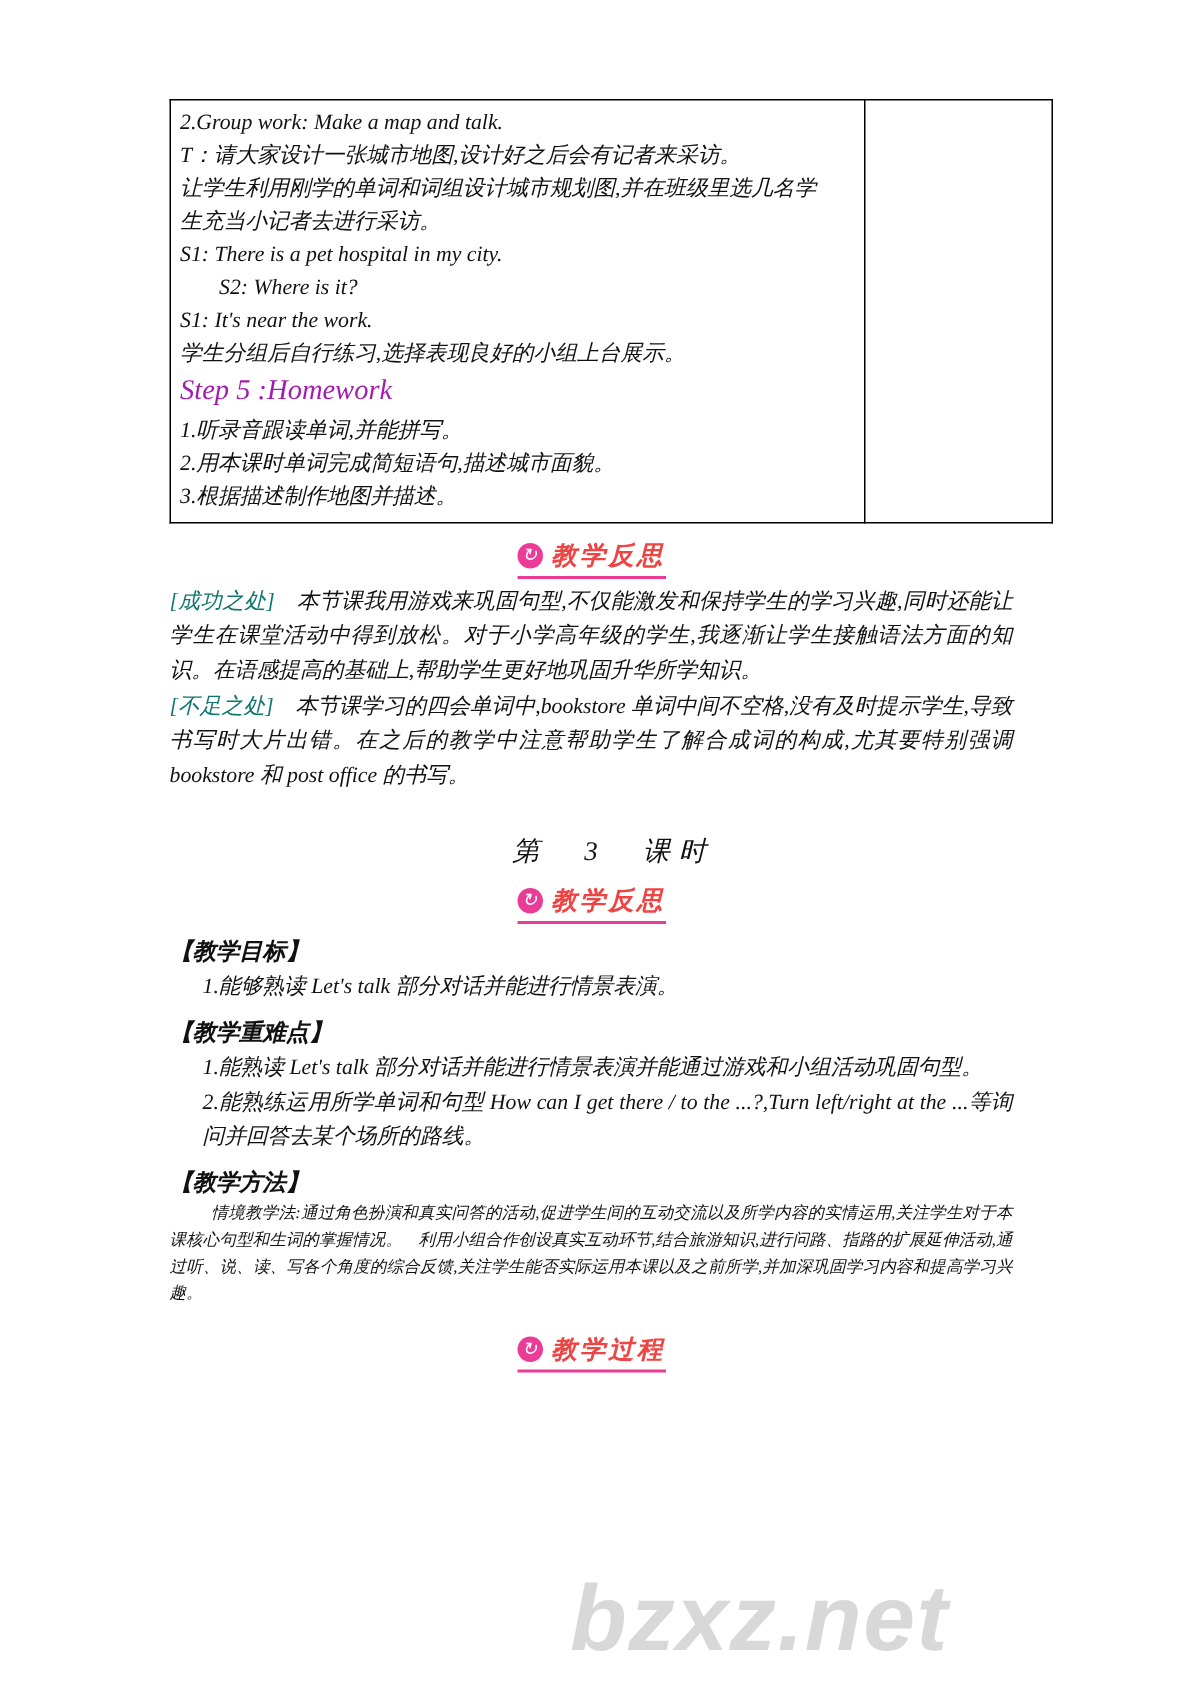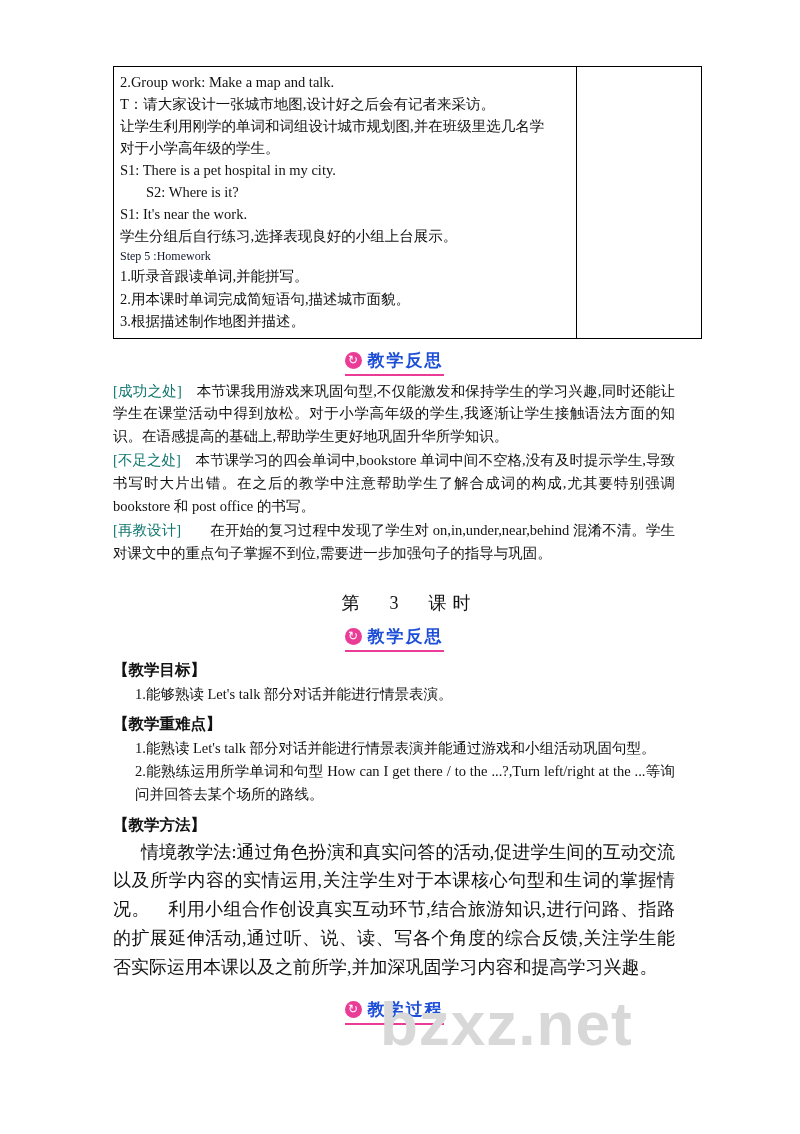--- a/index.html
+++ b/index.html
@@ -13,20 +13,21 @@
     font-family: "Liberation Serif", serif;
     color: #111111;
     position: relative;
     overflow: hidden;
   }
   .page {
     position: absolute;
     left: 0; top: 0;
     width: 672px;
     height: 1134px;
+    font-style: italic;
   }
   .content {
     position: absolute;
     left: 113px;
     top: 66px;
     width: 562px;
   }
 
   
   table.lesson-table {
@@ -43,22 +44,22 @@
   td.col-side { width: 112px; }
 
   .line {
     font-size: 14.5px;
     line-height: 1.52;
     white-space: pre-wrap;
   }
   .line.en { font-family: "Liberation Serif", serif; }
   .line.indent2 { padding-left: 26px; }
   .step-head {
-    color: #0f172a;
-    font-size: 12px;
+    color: #a21caf;
+    font-size: 19px;
     line-height: 1.52;
     font-family: "Liberation Serif", serif;
   }
 
   
   .banner {
     display: flex;
     align-items: center;
     justify-content: center;
     margin: 10px 0 4px 0;
@@ -76,21 +77,21 @@
     height: 17px;
     border-radius: 50%;
     background: #ea3c97;
     color: #ffffff;
     font-size: 12px;
     line-height: 17px;
     text-align: center;
     font-family: "Liberation Serif", serif;
   }
   .banner-text {
-    color: #1d4ed8;
+    color: #ef4444;
     font-size: 17px;
     font-weight: bold;
     letter-spacing: 2px;
     font-family: "Liberation Sans", sans-serif;
   }
 
   
   .para {
     font-size: 14.5px;
     line-height: 1.58;
@@ -119,31 +120,31 @@
     font-family: "Liberation Serif", serif;
   }
   .sec-item {
     font-size: 14.5px;
     line-height: 1.6;
     text-align: justify;
     padding-left: 22px;
     text-indent: 0;
   }
   .sec-para {
-    font-size: 18px;
+    font-size: 11px;
     line-height: 1.6;
     text-align: justify;
     text-indent: 28px;
   }
 
   
   .watermark {
     position: absolute;
     left: 380px;
-    top: 988px;
+    top: 1044px;
     font-size: 62px;
     font-weight: bold;
     font-family: "Liberation Sans", sans-serif;
     color: #d8d8d8;
     letter-spacing: 1px;
     user-select: none;
   }
 </style>
 </head>
 <body>
@@ -151,21 +152,21 @@
 <div class="page">
   <div class="content">
 
     <table class="lesson-table">
       <tbody>
           <tr>
         <td class="col-main">
           <div class="line en">2.Group work: Make a map and talk.</div>
           <div class="line">T：请大家设计一张城市地图,设计好之后会有记者来采访。</div>
           <div class="line">让学生利用刚学的单词和词组设计城市规划图,并在班级里选几名学</div>
-          <div class="line">对于小学高年级的学生。</div>
+          <div class="line">生充当小记者去进行采访。</div>
           <div class="line en">S1: There is a pet hospital in my city.</div>
           <div class="line en indent2">S2: Where is it?</div>
           <div class="line en">S1: It's near the work.</div>
           <div class="line">学生分组后自行练习,选择表现良好的小组上台展示。</div>
           <div class="step-head">Step 5 :Homework</div>
           <div class="line">1.听录音跟读单词,并能拼写。</div>
           <div class="line">2.用本课时单词完成简短语句,描述城市面貌。</div>
           <div class="line">3.根据描述制作地图并描述。</div>
         </td>
         <td class="col-side"></td>
@@ -179,23 +180,20 @@
         <span class="banner-text">教学反思</span>
       </div>
     </div>
 
     <p class="para">
       <span class="tag">[成功之处]</span><span>　本节课我用游戏来巩固句型,不仅能激发和保持学生的学习兴趣,同时还能让学生在课堂活动中得到放松。对于小学高年级的学生,我逐渐让学生接触语法方面的知识。在语感提高的基础上,帮助学生更好地巩固升华所学知识。</span>
     </p>
     <p class="para">
       <span class="tag">[不足之处]</span><span>　本节课学习的四会单词中,bookstore 单词中间不空格,没有及时提示学生,导致书写时大片出错。在之后的教学中注意帮助学生了解合成词的构成,尤其要特别强调 bookstore 和 post office 的书写。</span>
     </p>
-    <p class="para">
-      <span class="tag">[再教设计]</span><span>　　在开始的复习过程中发现了学生对 on,in,under,near,behind 混淆不清。学生对课文中的重点句子掌握不到位,需要进一步加强句子的指导与巩固。</span>
-    </p>
 
     <div class="lesson-title">第　3　课时</div>
 
     <div class="banner">
       <div class="banner-inner">
         <span class="banner-icon">↻</span>
         <span class="banner-text">教学反思</span>
       </div>
     </div>
 

